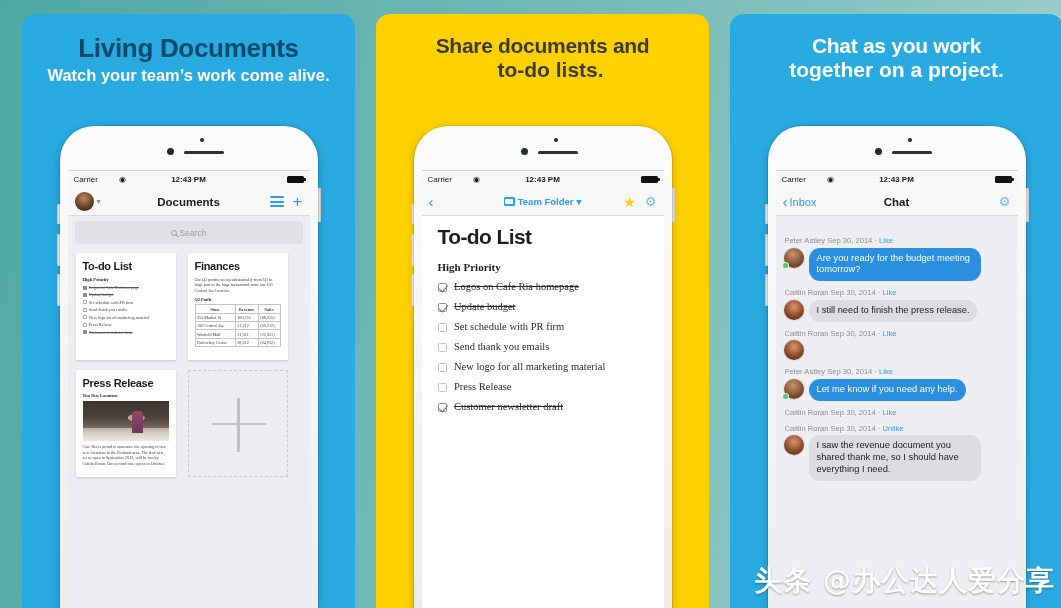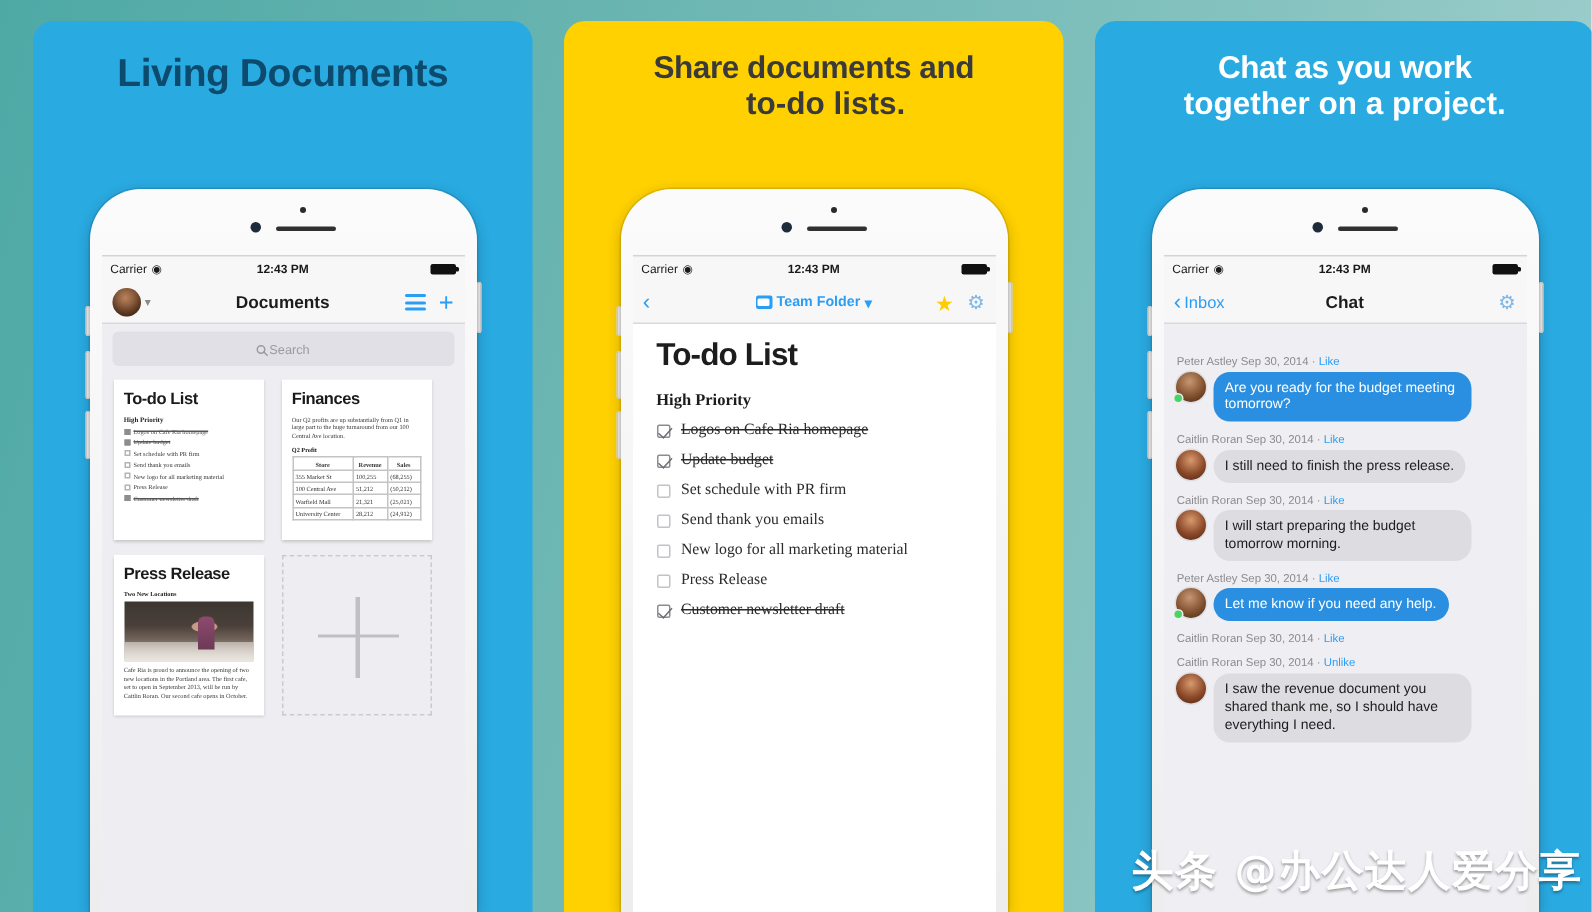--- a/index.html
+++ b/index.html
@@ -88,21 +88,21 @@
     border-top: 1px solid #d4d4d4;
   }
 
   
   .statusbar {
     height: 17px; background: #f7f7f8;
     display: flex; align-items: center;
     font-size: 8px; color: #1a1a1a; padding: 0 6px;
     position: relative;
   }
-  .sb-left { display: flex; align-items: center; gap: 3px; }
+  .sb-left { display: flex; align-items: center; gap: 21px; }
   .wifi-glyph { font-size: 8px; line-height: 1; }
   .sb-time { position: absolute; left: 0; right: 0; text-align: center; font-weight: bold; font-size: 8px; }
   .sb-right { margin-left: auto; display: flex; align-items: center; }
   .battery { width: 17px; height: 7.5px; background: #111; border-radius: 1.5px; position: relative; }
   .battery:after { content: ""; position: absolute; right: -2px; top: 2px; width: 1.5px; height: 3.5px; background: #111; border-radius: 0 1px 1px 0; }
 
   
   .navbar {
     height: 28px; background: #f7f7f8;
     border-bottom: 1px solid #d9d9dd;
@@ -273,20 +273,21 @@
   }
 </style>
 </head>
 <body>
 
 <div class="panels">
 
   <div class="panel" id="panel-1" style="background:#29aae1;">
     <div class="panel-head">
       <div class="panel-title" style="color:#0c4a6e;">Living Documents</div>
+      <div class="panel-sub" style="color:#fff;">Watch your team’s work come alive.</div>
     </div>
 
     <div class="phone" id="phone-1">
       <div class="phone-top">
         <span class="cam-dot"></span>
         <span class="sensor-dot"></span>
         <span class="speaker"></span>
       </div>
       <span class="btn-vol l1"></span>
       <span class="btn-vol l2"></span>
@@ -563,21 +564,20 @@
           </div>
 
           <div class="msg-group">
             <div class="msg-meta">
               <span>Caitlin Roran</span>
               <span>Sep 30, 2014</span>
               · <span class="act">Like</span>
             </div>
             <div class="msg-line">
               <span class="av caitlin"></span>
-              <span class="bubble grey">I will start preparing the budget tomorrow morning.</span>
             </div>
           </div>
 
           <div class="msg-group">
             <div class="msg-meta">
               <span>Peter Astley</span>
               <span>Sep 30, 2014</span>
               · <span class="act">Like</span>
             </div>
             <div class="msg-line">

